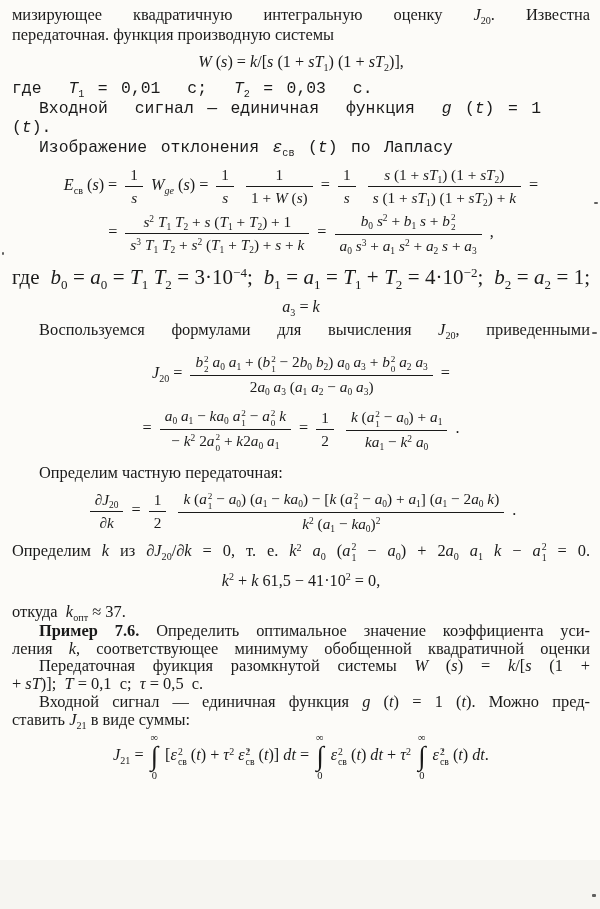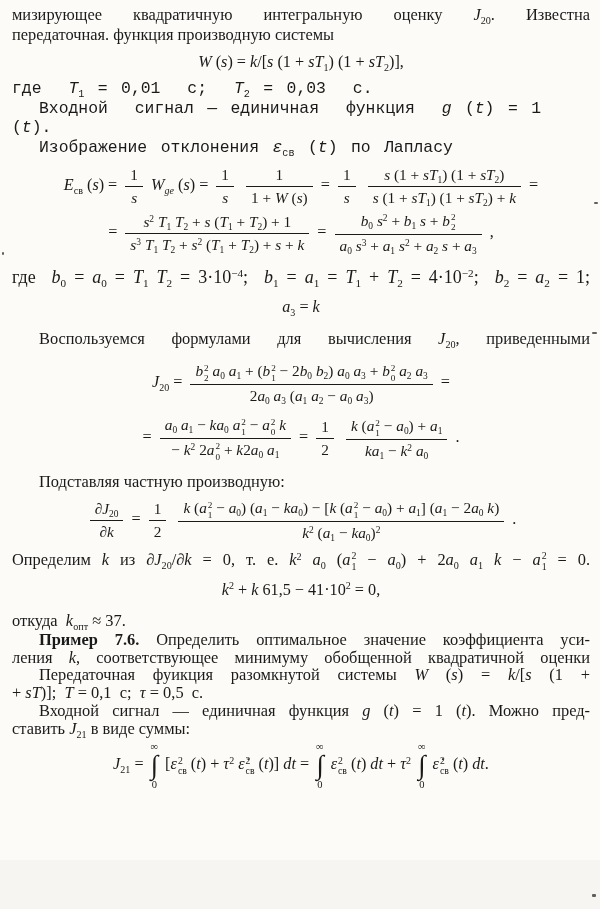--- a/index.html
+++ b/index.html
@@ -49,32 +49,32 @@
 
   <div class="lnl wsp" style="margin-top:7px;">где &nbsp;<i>T</i><sub>1</sub> = 0,01 &nbsp;с; &nbsp;<i>T</i><sub>2</sub> = 0,03 &nbsp;с.</div>
 
   <div class="lnl wsp ind">Входной &nbsp;сигнал — единичная &nbsp;функция &nbsp;<i>g</i> (<i>t</i>) = 1 (<i>t</i>).</div>
 
   <div class="lnl wsp ind">Изображение отклонения <i>ε</i><sub>св</sub> (<i>t</i>) по Лапласу</div>
 
   <div class="eq" style="margin-top:8px;"><i>E</i><sub>св</sub> (<i>s</i>) = <span class="fr"><span class="nu">1</span><span class="de"><i>s</i></span></span> <i>W<sub>ge</sub></i> (<i>s</i>) = <span class="fr"><span class="nu">1</span><span class="de"><i>s</i></span></span> <span class="fr"><span class="nu">1</span><span class="de">1 + <i>W</i> (<i>s</i>)</span></span> = <span class="fr"><span class="nu">1</span><span class="de"><i>s</i></span></span> <span class="fr"><span class="nu"><i>s</i> (1 + <i>sT</i><sub>1</sub>) (1 + <i>sT</i><sub>2</sub>)</span><span class="de"><i>s</i> (1 + <i>sT</i><sub>1</sub>) (1 + <i>sT</i><sub>2</sub>) + <i>k</i></span></span> =</div>
   <div class="eq" style="margin-top:3px;">= <span class="fr"><span class="nu"><i>s</i><sup>2</sup> <i>T</i><sub>1</sub> <i>T</i><sub>2</sub> + <i>s</i> (<i>T</i><sub>1</sub> + <i>T</i><sub>2</sub>) + 1</span><span class="de"><i>s</i><sup>3</sup> <i>T</i><sub>1</sub> <i>T</i><sub>2</sub> + <i>s</i><sup>2</sup> (<i>T</i><sub>1</sub> + <i>T</i><sub>2</sub>) + <i>s</i> + <i>k</i></span></span> = <span class="fr"><span class="nu"><i>b</i><sub>0</sub> <i>s</i><sup>2</sup> + <i>b</i><sub>1</sub> <i>s</i> + <i>b</i><span class="ss"><span>2</span><span>2</span></span></span><span class="de"><i>a</i><sub>0</sub> <i>s</i><sup>3</sup> + <i>a</i><sub>1</sub> <i>s</i><sup>2</sup> + <i>a</i><sub>2</sub> <i>s</i> + <i>a</i><sub>3</sub></span></span> ,</div>
 
-  <div class="ln" style="margin-top:13px;font-size:18px;">где &nbsp;<i>b</i><sub>0</sub> = <i>a</i><sub>0</sub> = <i>T</i><sub>1</sub> <i>T</i><sub>2</sub> = 3·10<sup>−4</sup>; &nbsp;<i>b</i><sub>1</sub> = <i>a</i><sub>1</sub> = <i>T</i><sub>1</sub> + <i>T</i><sub>2</sub> = 4·10<sup>−2</sup>; &nbsp;<i>b</i><sub>2</sub> = <i>a</i><sub>2</sub> = 1;</div>
+  <div class="ln" style="margin-top:13px;font-size:21px;">где &nbsp;<i>b</i><sub>0</sub> = <i>a</i><sub>0</sub> = <i>T</i><sub>1</sub> <i>T</i><sub>2</sub> = 3·10<sup>−4</sup>; &nbsp;<i>b</i><sub>1</sub> = <i>a</i><sub>1</sub> = <i>T</i><sub>1</sub> + <i>T</i><sub>2</sub> = 4·10<sup>−2</sup>; &nbsp;<i>b</i><sub>2</sub> = <i>a</i><sub>2</sub> = 1;</div>
 
   <div class="eq" style="margin-top:10px;"><i>a</i><sub>3</sub> = <i>k</i></div>
 
-  <div style="margin-top:12px;">
+  <div style="margin-top:3px;">
     <div class="ln ind">Воспользуемся формулами для вычисления <i>J</i><sub>20</sub>, приведенными</div>
   </div>
 
   <div class="eq" style="margin-top:13px;"><i>J</i><sub>20</sub> = <span class="fr"><span class="nu"><i>b</i><span class="ss"><span>2</span><span>2</span></span> <i>a</i><sub>0</sub> <i>a</i><sub>1</sub> + (<i>b</i><span class="ss"><span>2</span><span>1</span></span> − 2<i>b</i><sub>0</sub> <i>b</i><sub>2</sub>) <i>a</i><sub>0</sub> <i>a</i><sub>3</sub> + <i>b</i><span class="ss"><span>2</span><span>0</span></span> <i>a</i><sub>2</sub> <i>a</i><sub>3</sub></span><span class="de">2<i>a</i><sub>0</sub> <i>a</i><sub>3</sub> (<i>a</i><sub>1</sub> <i>a</i><sub>2</sub> − <i>a</i><sub>0</sub> <i>a</i><sub>3</sub>)</span></span> =</div>
   <div class="eq" style="margin-top:9px;">= <span class="fr"><span class="nu"><i>a</i><sub>0</sub> <i>a</i><sub>1</sub> − <i>ka</i><sub>0</sub> <i>a</i><span class="ss"><span>2</span><span>1</span></span> − <i>a</i><span class="ss"><span>2</span><span>0</span></span> <i>k</i></span><span class="de">− <i>k</i><sup>2</sup> 2<i>a</i><span class="ss"><span>2</span><span>0</span></span> + <i>k</i>2<i>a</i><sub>0</sub> <i>a</i><sub>1</sub></span></span> = <span class="fr"><span class="nu">1</span><span class="de">2</span></span> <span class="fr"><span class="nu"><i>k</i> (<i>a</i><span class="ss"><span>2</span><span>1</span></span> − <i>a</i><sub>0</sub>) + <i>a</i><sub>1</sub></span><span class="de"><i>ka</i><sub>1</sub> − <i>k</i><sup>2</sup> <i>a</i><sub>0</sub></span></span> .</div>
 
-  <div class="lnl ind" style="margin-top:10px;">Подставляя частную производную:</div>
+  <div class="lnl ind" style="margin-top:10px;">Определим частную передаточная:</div>
 
   <div class="eq" style="margin-top:7px;"><span class="fr"><span class="nu">∂<i>J</i><sub>20</sub></span><span class="de">∂<i>k</i></span></span> = <span class="fr"><span class="nu">1</span><span class="de">2</span></span> <span class="fr"><span class="nu"><i>k</i> (<i>a</i><span class="ss"><span>2</span><span>1</span></span> − <i>a</i><sub>0</sub>) (<i>a</i><sub>1</sub> − <i>ka</i><sub>0</sub>) − [<i>k</i> (<i>a</i><span class="ss"><span>2</span><span>1</span></span> − <i>a</i><sub>0</sub>) + <i>a</i><sub>1</sub>] (<i>a</i><sub>1</sub> − 2<i>a</i><sub>0</sub> <i>k</i>)</span><span class="de"><i>k</i><sup>2</sup> (<i>a</i><sub>1</sub> − <i>ka</i><sub>0</sub>)<sup>2</sup></span></span> .</div>
 
   <div class="ln" style="margin-top:7px;">Определим <i>k</i> из ∂<i>J</i><sub>20</sub>/∂<i>k</i> = 0, т. е. <i>k</i><sup>2</sup> <i>a</i><sub>0</sub> (<i>a</i><span class="ss"><span>2</span><span>1</span></span> − <i>a</i><sub>0</sub>) + 2<i>a</i><sub>0</sub> <i>a</i><sub>1</sub> <i>k</i> − <i>a</i><span class="ss"><span>2</span><span>1</span></span> = 0.</div>
 
 
   <div class="eq" style="margin-top:9px;"><i>k</i><sup>2</sup> + <i>k</i> 61,5 − 41·10<sup>2</sup> = 0,</div>
 
   <div class="lnl" style="margin-top:11px;">откуда &nbsp;<i>k</i><sub>опт</sub> ≈ 37.</div>
 

